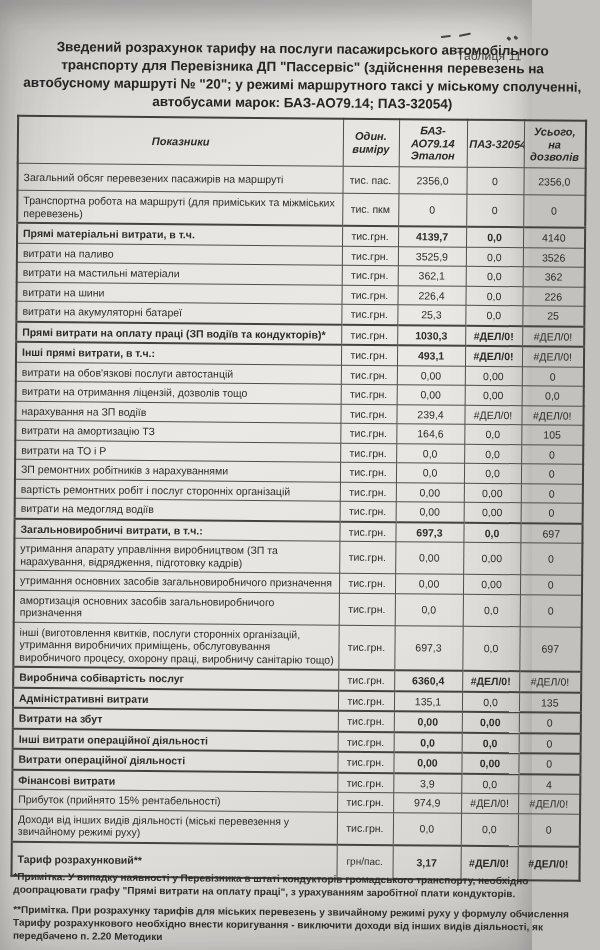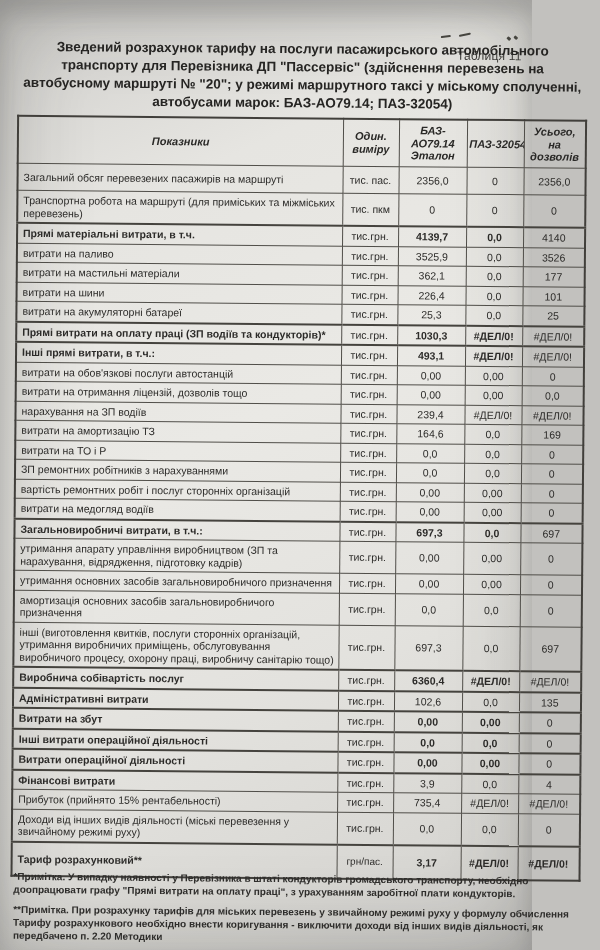--- a/index.html
+++ b/index.html
@@ -126,28 +126,28 @@
             <td class="unit">тис.грн.</td>
             <td class="v1">3525,9</td>
             <td class="v2">0,0</td>
             <td class="v3">3526</td>
           </tr>
           <tr class="plain">
             <td class="label">витрати на мастильні матеріали</td>
             <td class="unit">тис.грн.</td>
             <td class="v1">362,1</td>
             <td class="v2">0,0</td>
-            <td class="v3">177</td>
+            <td class="v3">362</td>
           </tr>
           <tr class="plain">
             <td class="label">витрати на шини</td>
             <td class="unit">тис.грн.</td>
             <td class="v1">226,4</td>
             <td class="v2">0,0</td>
-            <td class="v3">101</td>
+            <td class="v3">226</td>
           </tr>
           <tr class="plain">
             <td class="label">витрати на акумуляторні батареї</td>
             <td class="unit">тис.грн.</td>
             <td class="v1">25,3</td>
             <td class="v2">0,0</td>
             <td class="v3">25</td>
           </tr>
           <tr class="section">
             <td class="label">Прямі витрати на оплату праці (ЗП водіїв та кондукторів)*</td>
@@ -182,21 +182,21 @@
             <td class="unit">тис.грн.</td>
             <td class="v1">239,4</td>
             <td class="v2">#ДЕЛ/0!</td>
             <td class="v3">#ДЕЛ/0!</td>
           </tr>
           <tr class="plain">
             <td class="label">витрати на амортизацію ТЗ</td>
             <td class="unit">тис.грн.</td>
             <td class="v1">164,6</td>
             <td class="v2">0,0</td>
-            <td class="v3">169</td>
+            <td class="v3">105</td>
           </tr>
           <tr class="plain">
             <td class="label">витрати на ТО і Р</td>
             <td class="unit">тис.грн.</td>
             <td class="v1">0,0</td>
             <td class="v2">0,0</td>
             <td class="v3">0</td>
           </tr>
           <tr class="plain">
             <td class="label">ЗП ремонтних робітників з нарахуваннями</td>
@@ -257,21 +257,21 @@
           <tr class="section">
             <td class="label">Виробнича собівартість послуг</td>
             <td class="unit">тис.грн.</td>
             <td class="v1">6360,4</td>
             <td class="v2">#ДЕЛ/0!</td>
             <td class="v3">#ДЕЛ/0!</td>
           </tr>
           <tr class="slabel">
             <td class="label">Адміністративні витрати</td>
             <td class="unit">тис.грн.</td>
-            <td class="v1">102,6</td>
+            <td class="v1">135,1</td>
             <td class="v2">0,0</td>
             <td class="v3">135</td>
           </tr>
           <tr class="section">
             <td class="label">Витрати на збут</td>
             <td class="unit">тис.грн.</td>
             <td class="v1">0,00</td>
             <td class="v2">0,00</td>
             <td class="v3">0</td>
           </tr>
@@ -292,21 +292,21 @@
           <tr class="slabel">
             <td class="label">Фінансові витрати</td>
             <td class="unit">тис.грн.</td>
             <td class="v1">3,9</td>
             <td class="v2">0,0</td>
             <td class="v3">4</td>
           </tr>
           <tr class="plain">
             <td class="label">Прибуток (прийнято 15% рентабельності)</td>
             <td class="unit">тис.грн.</td>
-            <td class="v1">735,4</td>
+            <td class="v1">974,9</td>
             <td class="v2">#ДЕЛ/0!</td>
             <td class="v3">#ДЕЛ/0!</td>
           </tr>
           <tr class="plain">
             <td class="label">Доходи від інших видів діяльності (міські перевезення у звичайному режимі руху)</td>
             <td class="unit">тис.грн.</td>
             <td class="v1">0,0</td>
             <td class="v2">0,0</td>
             <td class="v3">0</td>
           </tr>

